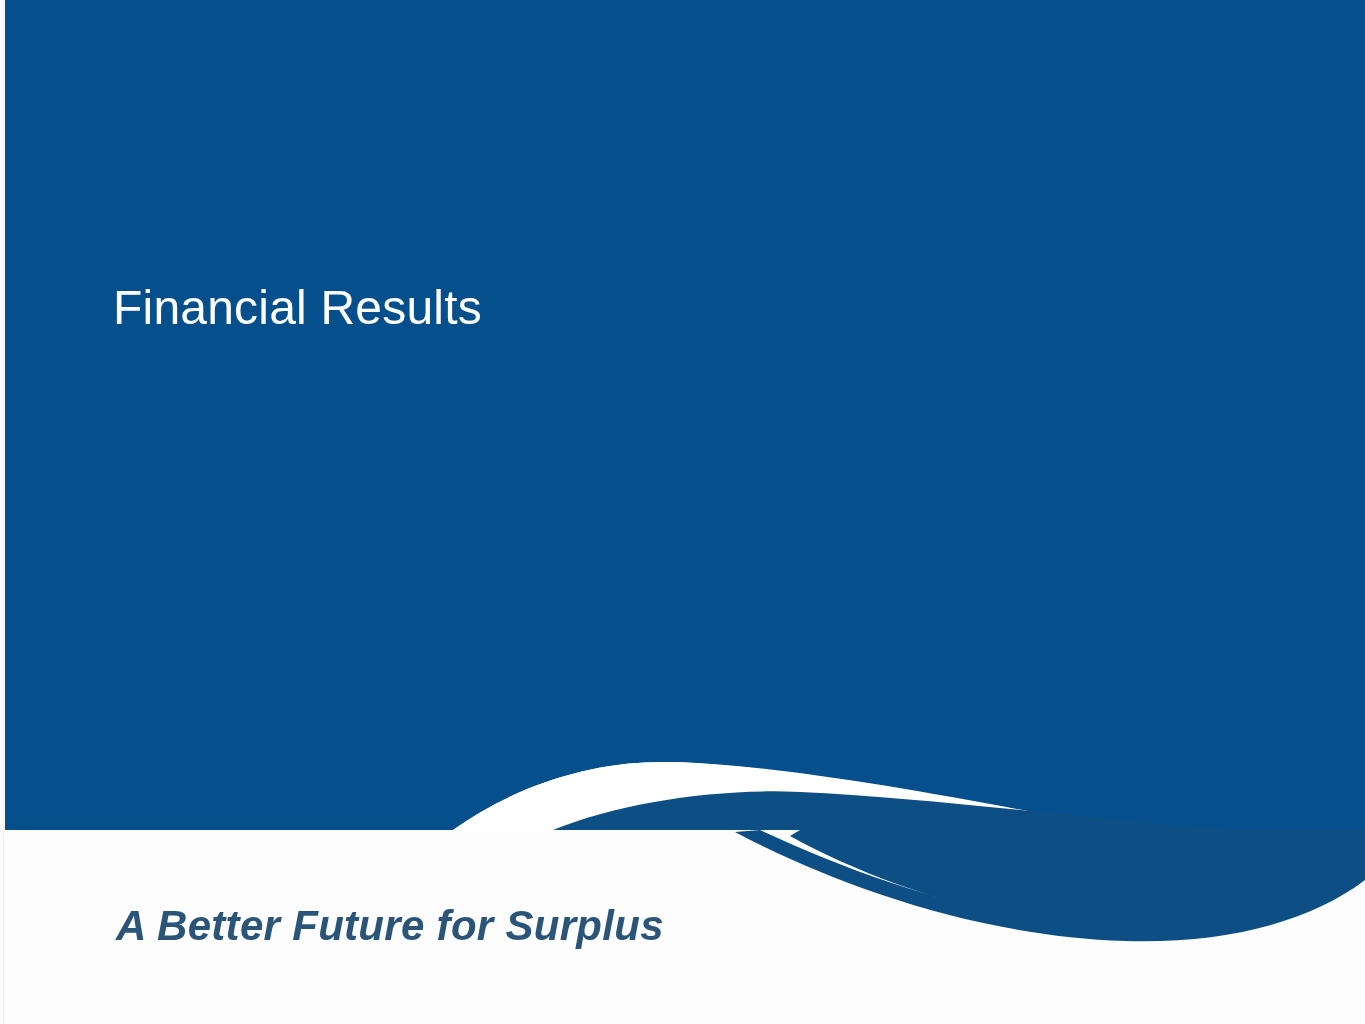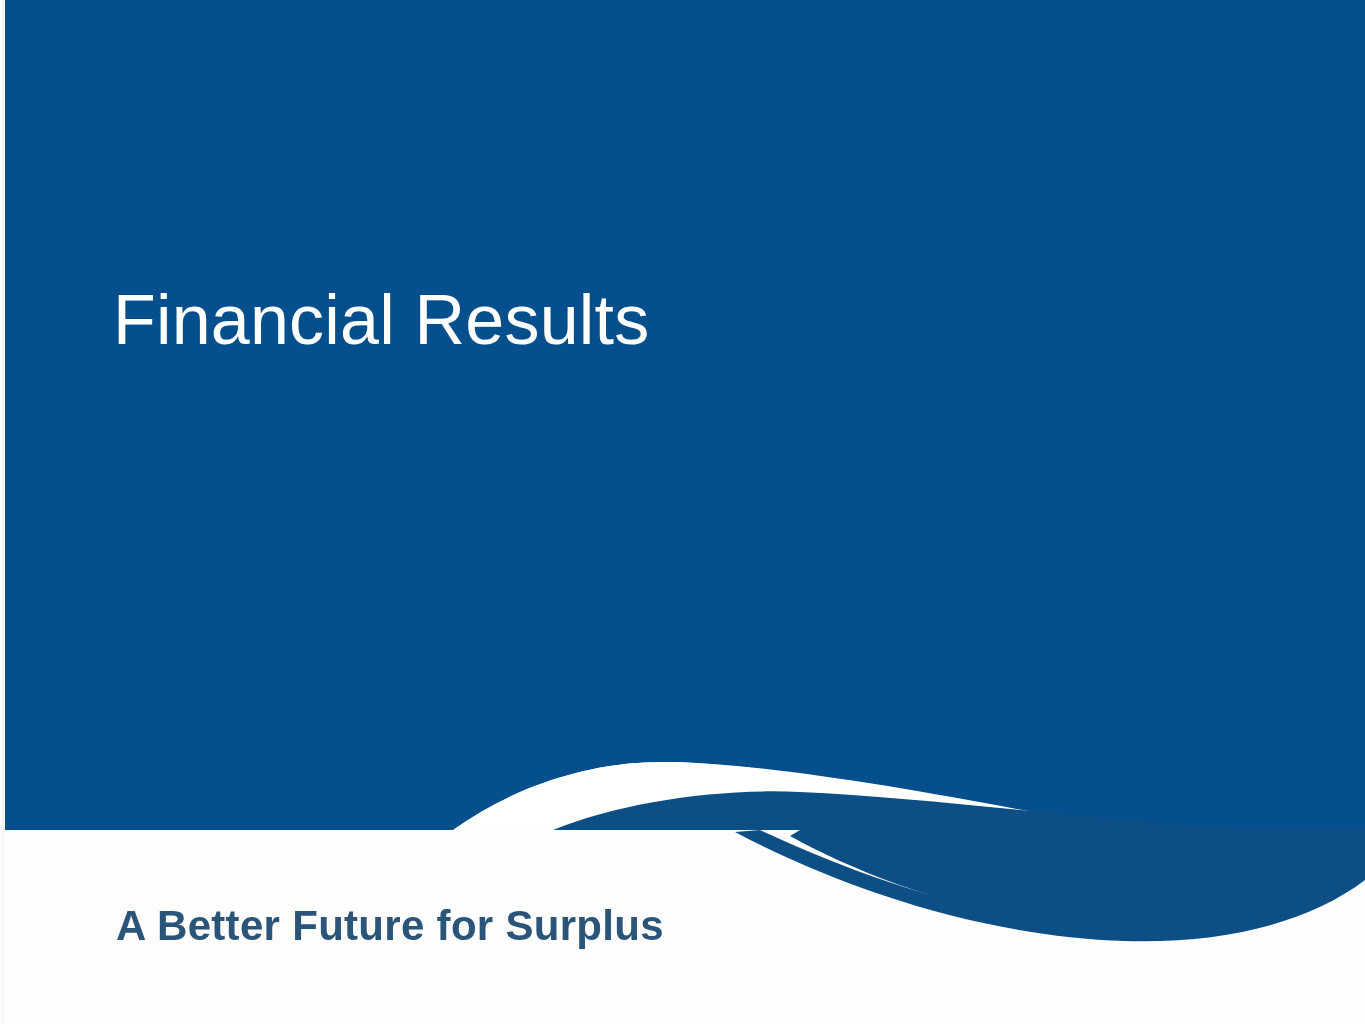--- a/index.html
+++ b/index.html
@@ -57,36 +57,37 @@
     display: block;
   }
 
   
   #title {
     position: absolute;
     left: 113px;
     top: 283px;
     color: #ffffff;
     font-family: "Liberation Sans", sans-serif;
-    font-size: 70px;
+    font-size: 48px;
     font-weight: 400;
     letter-spacing: 0.2px;
     line-height: 1.06;
     white-space: nowrap;
   }
 
   
   #tagline {
     position: absolute;
     left: 116px;
     top: 902px;
     color: #2b5578;
     font-family: "Liberation Sans", sans-serif;
     font-size: 42px;
     font-weight: 600;
+    font-style: italic;
     letter-spacing: 0.3px;
     line-height: 1.12;
     white-space: nowrap;
   }
 </style>
 </head>
 <body>
 
 <div id="slide" style="background: rgb(253, 253, 253);">
 

